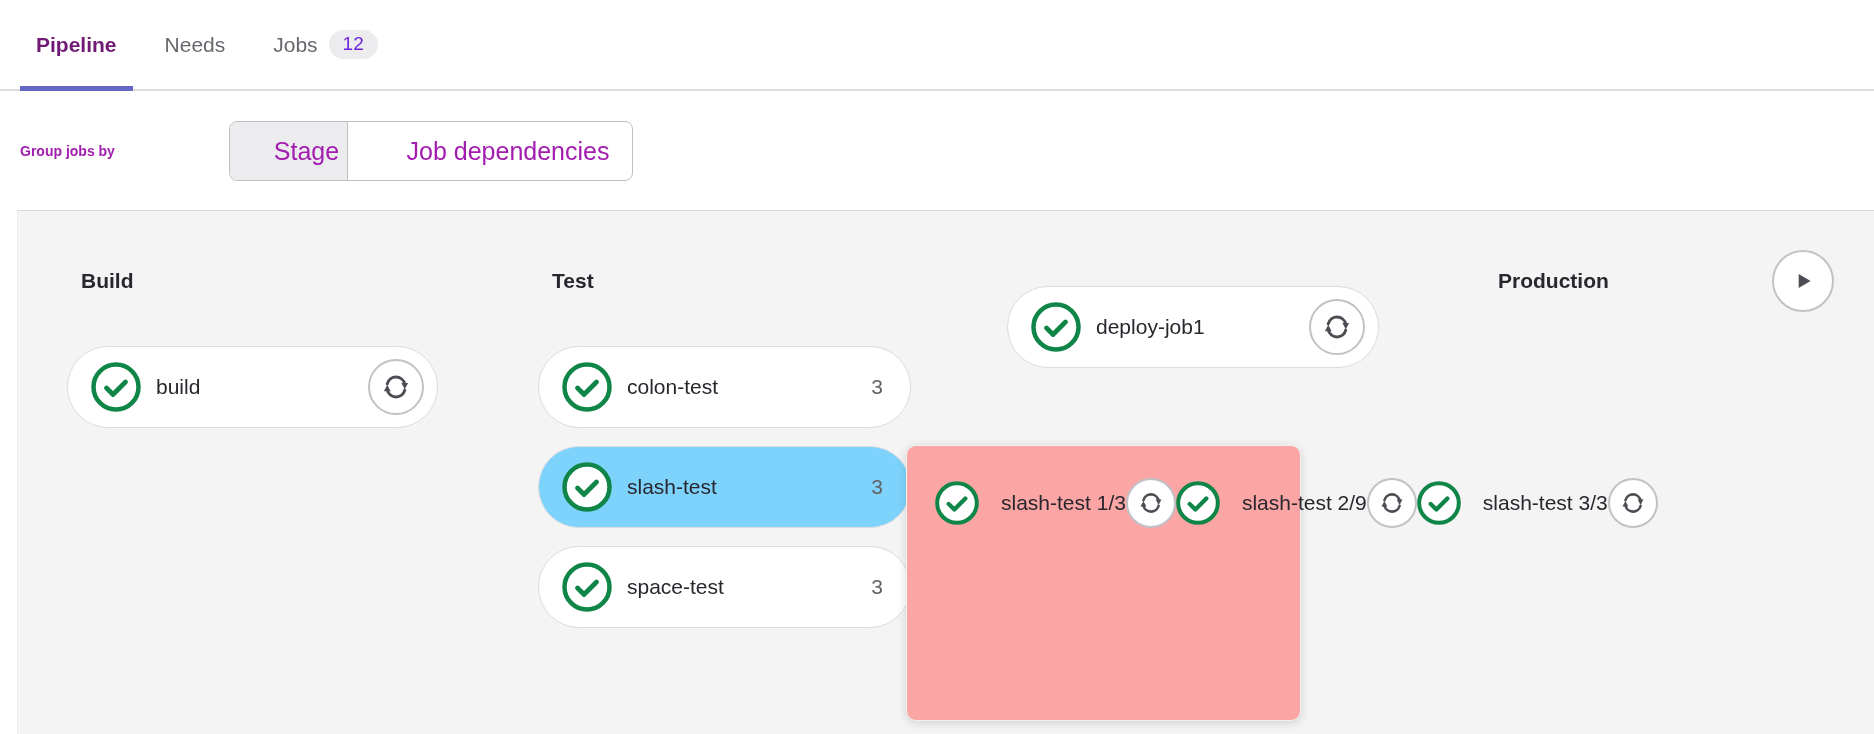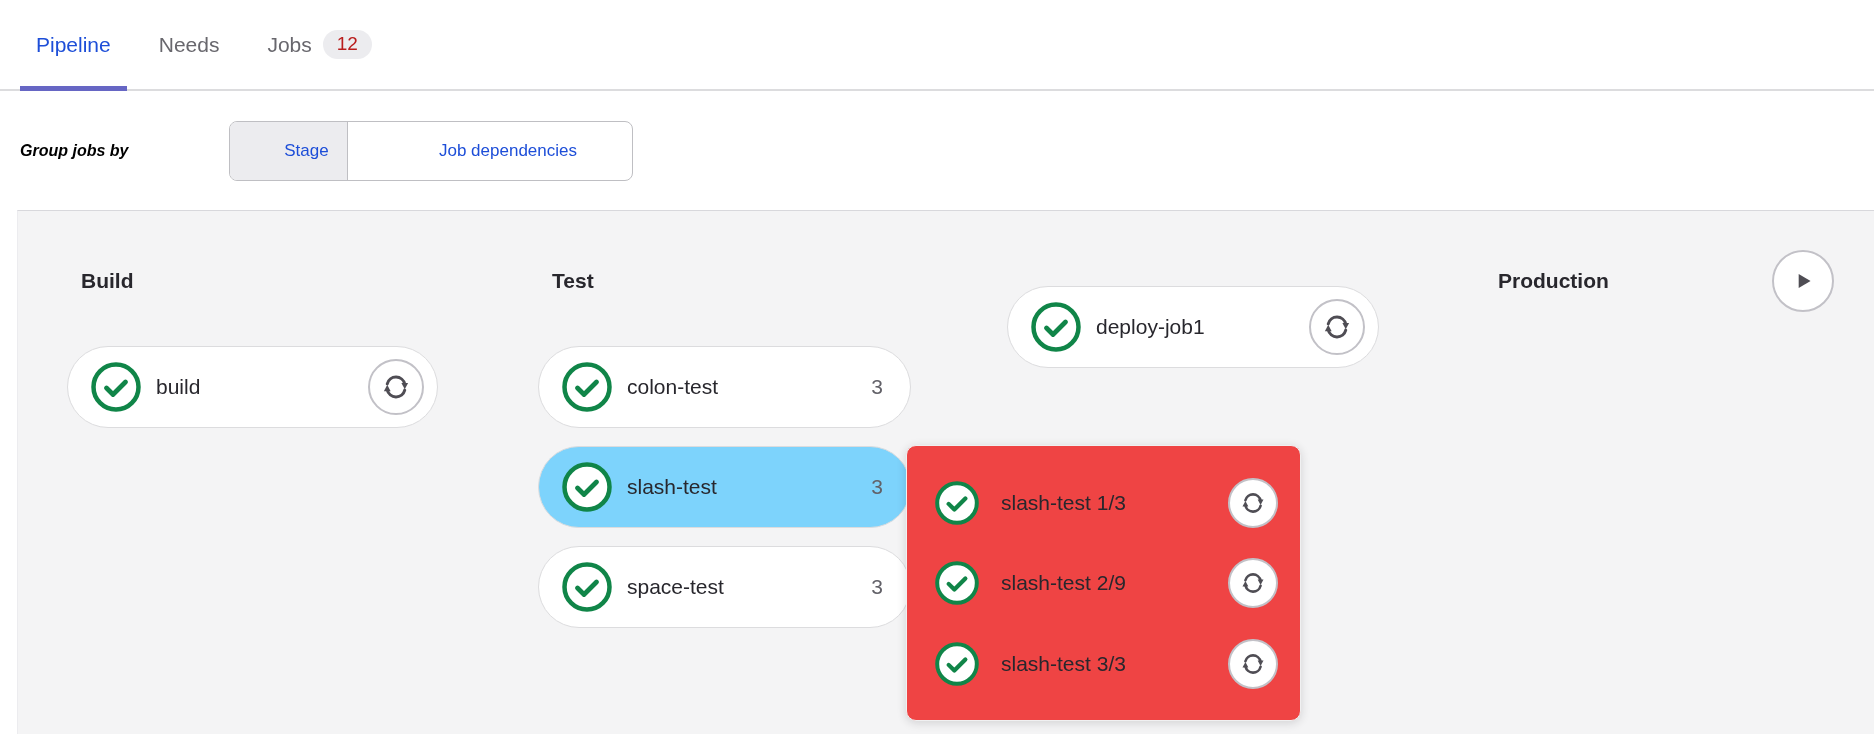--- a/index.html
+++ b/index.html
@@ -16,44 +16,44 @@
     border-bottom:2px solid #dcdcde;
     display:flex; align-items:center; padding-left:20px;
   }
   .tab {
     position:relative; height:100%;
     display:flex; align-items:center; gap:11px;
     padding:0 16px; font-size:21px; color:#68676d; cursor:pointer;
     white-space:nowrap;
   }
   .tab + .tab { margin-left:16px; }
-  .tab.active { font-weight:normal; color:#1d4ed8; }
+  .tab.active { font-weight:bold; color:#701a75; }
   .tab.active::after {
     content:""; position:absolute; left:0; right:0; bottom:-2px;
     height:5px; background:#6666c4;
   }
   .badge {
-    background:#ececef; color:#b91c1c; border-radius:15px;
+    background:#ececef; color:#6d28d9; border-radius:15px;
     padding:4px 14px; font-size:19px; line-height:1.1;
   }
 
   
   .groupby {
     position:absolute; top:121px; left:20px; height:60px;
     display:flex; align-items:center;
   }
-  .groupby-label { font-size:16px; font-weight:bold; color:#000000;font-style:italic; }
+  .groupby-label { font-size:14px; font-weight:bold; color:#a21caf; }
   .segmented {
     position:absolute; left:209px; top:0; height:60px;
     display:flex; border:1px solid #bfbfc3; border-radius:8px;
     overflow:hidden; background:#fff;
   }
   .seg {
     display:flex; align-items:center; justify-content:center;
-    font-size:17px; color:#1d4ed8; cursor:pointer; height:100%;padding-left:36px;
+    font-size:25px; color:#a21caf; cursor:pointer; height:100%;padding-left:36px;
   }
   .seg-stage { width:118px; }
   .seg-deps  { width:284px; }
   .seg.selected { background:#ececef; border-right:1px solid #bfbfc3; }
 
   
   .graph {
     position:absolute; top:210px; left:17px; right:0; bottom:0;
     background:#f4f4f5;
     border-top:1px solid #d8d8dc; border-left:1px solid #ececef;
@@ -92,24 +92,24 @@
     padding:0; color:#4f4d54; cursor:pointer;
   }
   .icon-btn svg { width:30px; height:30px; }
   .play-btn { width:62px; height:62px; margin-left:0; }
   .play-btn svg { width:26px; height:26px; }
   .pill .play-btn { width:60px; height:60px; margin-left:auto; }
 
   
   .dropdown {
     position:absolute; left:888px; top:234px; width:395px; height:276px;
-    background:#ef4444; border:1px solid #f0f0f1; border-radius:10px;
+    background:#fca5a5; border:1px solid #f0f0f1; border-radius:10px;
     box-shadow:0 2px 10px rgba(31,30,36,0.16);
     padding:18px 22px 18px 28px;
-    display:flex; flex-direction:column; justify-content:space-between;
+    display:flex; flex-direction:row; justify-content:space-between;
     z-index:5;
   }
   .dd-item { display:flex; align-items:center; height:77px; cursor:pointer; }
   .dd-item .ic-status { width:44px; height:44px; }
   .dd-label { margin-left:22px; font-size:21px; color:#28272d; white-space:nowrap; }
   .dd-item .icon-btn { width:50px; height:50px; }
   .dd-item .icon-btn svg { width:26px; height:26px; }
 
   .svg-defs { position:absolute; width:0; height:0; overflow:hidden; }
 </style>

